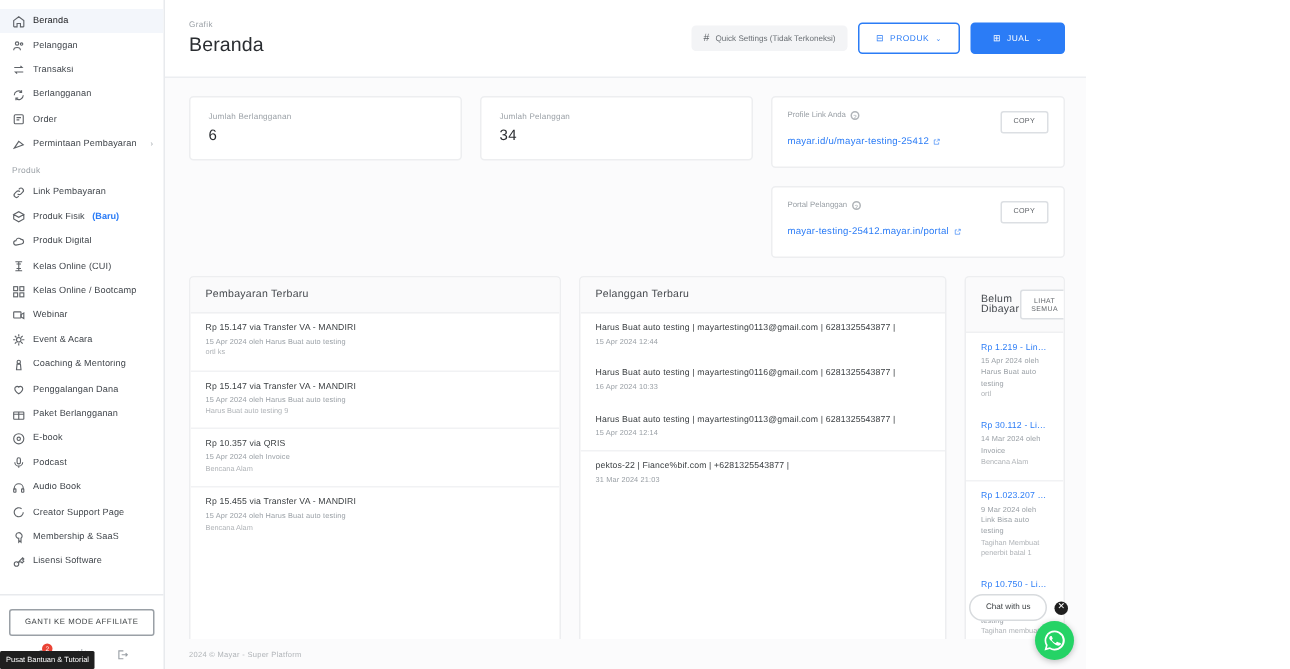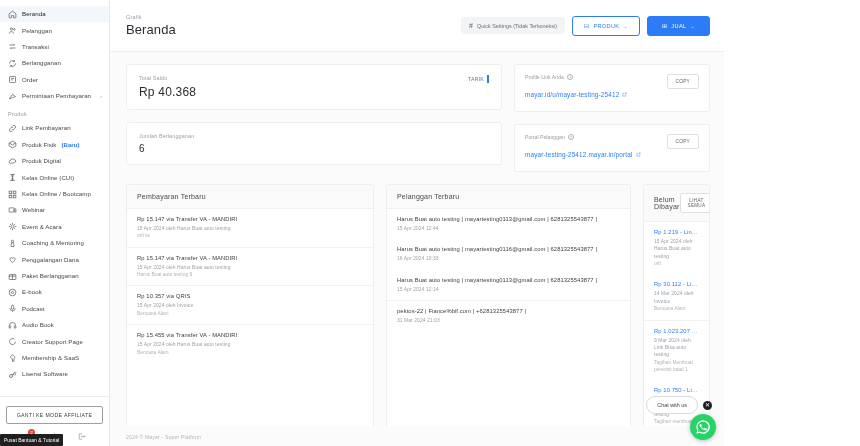--- a/index.html
+++ b/index.html
@@ -532,32 +532,31 @@
           <span>JUAL</span>
           <span class="cv">⌄</span>
         </button>
       </div>
     </header>
 
     <div class="content">
 
       <div class="row">
         <div style="width:376px;display:flex;flex-direction:column;gap:12px;">
-          <div class="card stat-card">
-            <div>
-              <div class="stat-lbl">Total Saldo</div>
-              <div class="stat-val">Rp 40.368</div>
-            </div>
-            <button class="link-ghost">TARIK</button>
-          </div>
           <div style="display:flex;gap:12px;">
             <div class="card stat-card" style="flex:1;">
               <div>
                 <div class="stat-lbl">Jumlah Berlangganan</div>
                 <div class="stat-val sm">6</div>
+              </div>
+            </div>
+            <div class="card stat-card" style="flex:1;">
+              <div>
+                <div class="stat-lbl">Jumlah Pelanggan</div>
+                <div class="stat-val sm">34</div>
               </div>
             </div>
           </div>
         </div>
 
         <div style="flex:1;display:flex;flex-direction:column;gap:12px;">
           <div class="card link-card">
             <div>
               <div class="link-head">
                 <span>Profile Link Anda</span>

